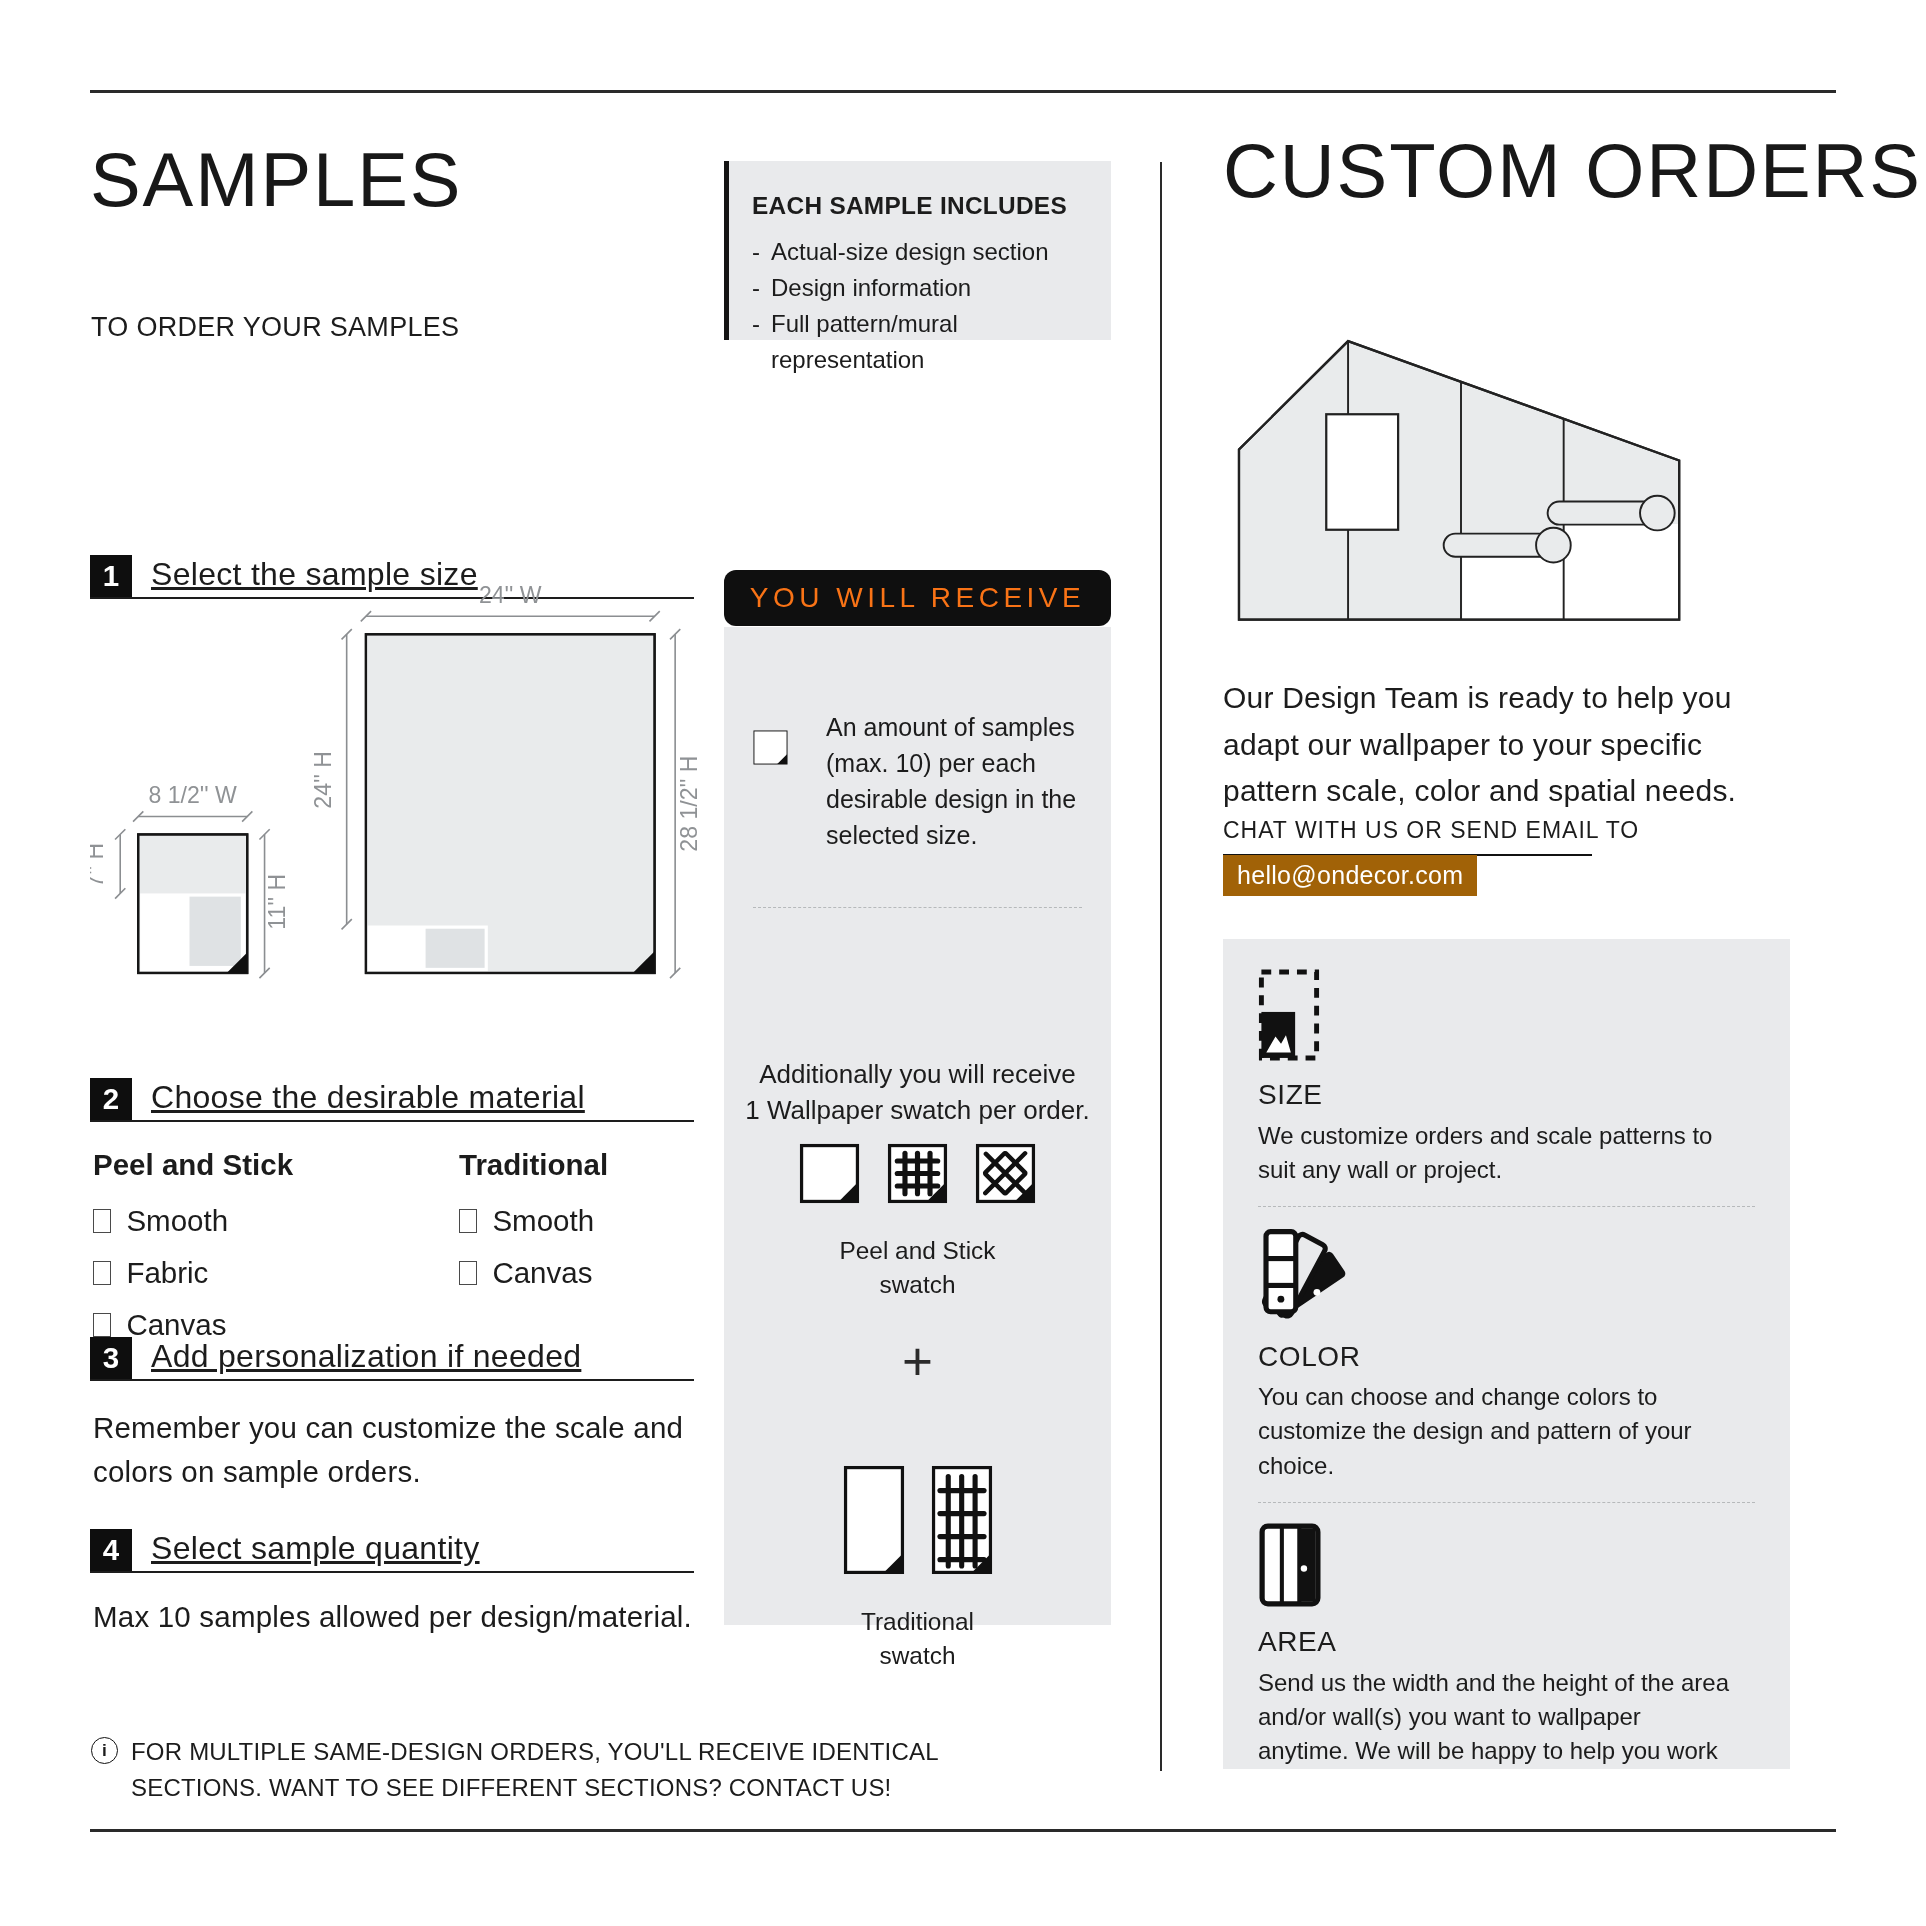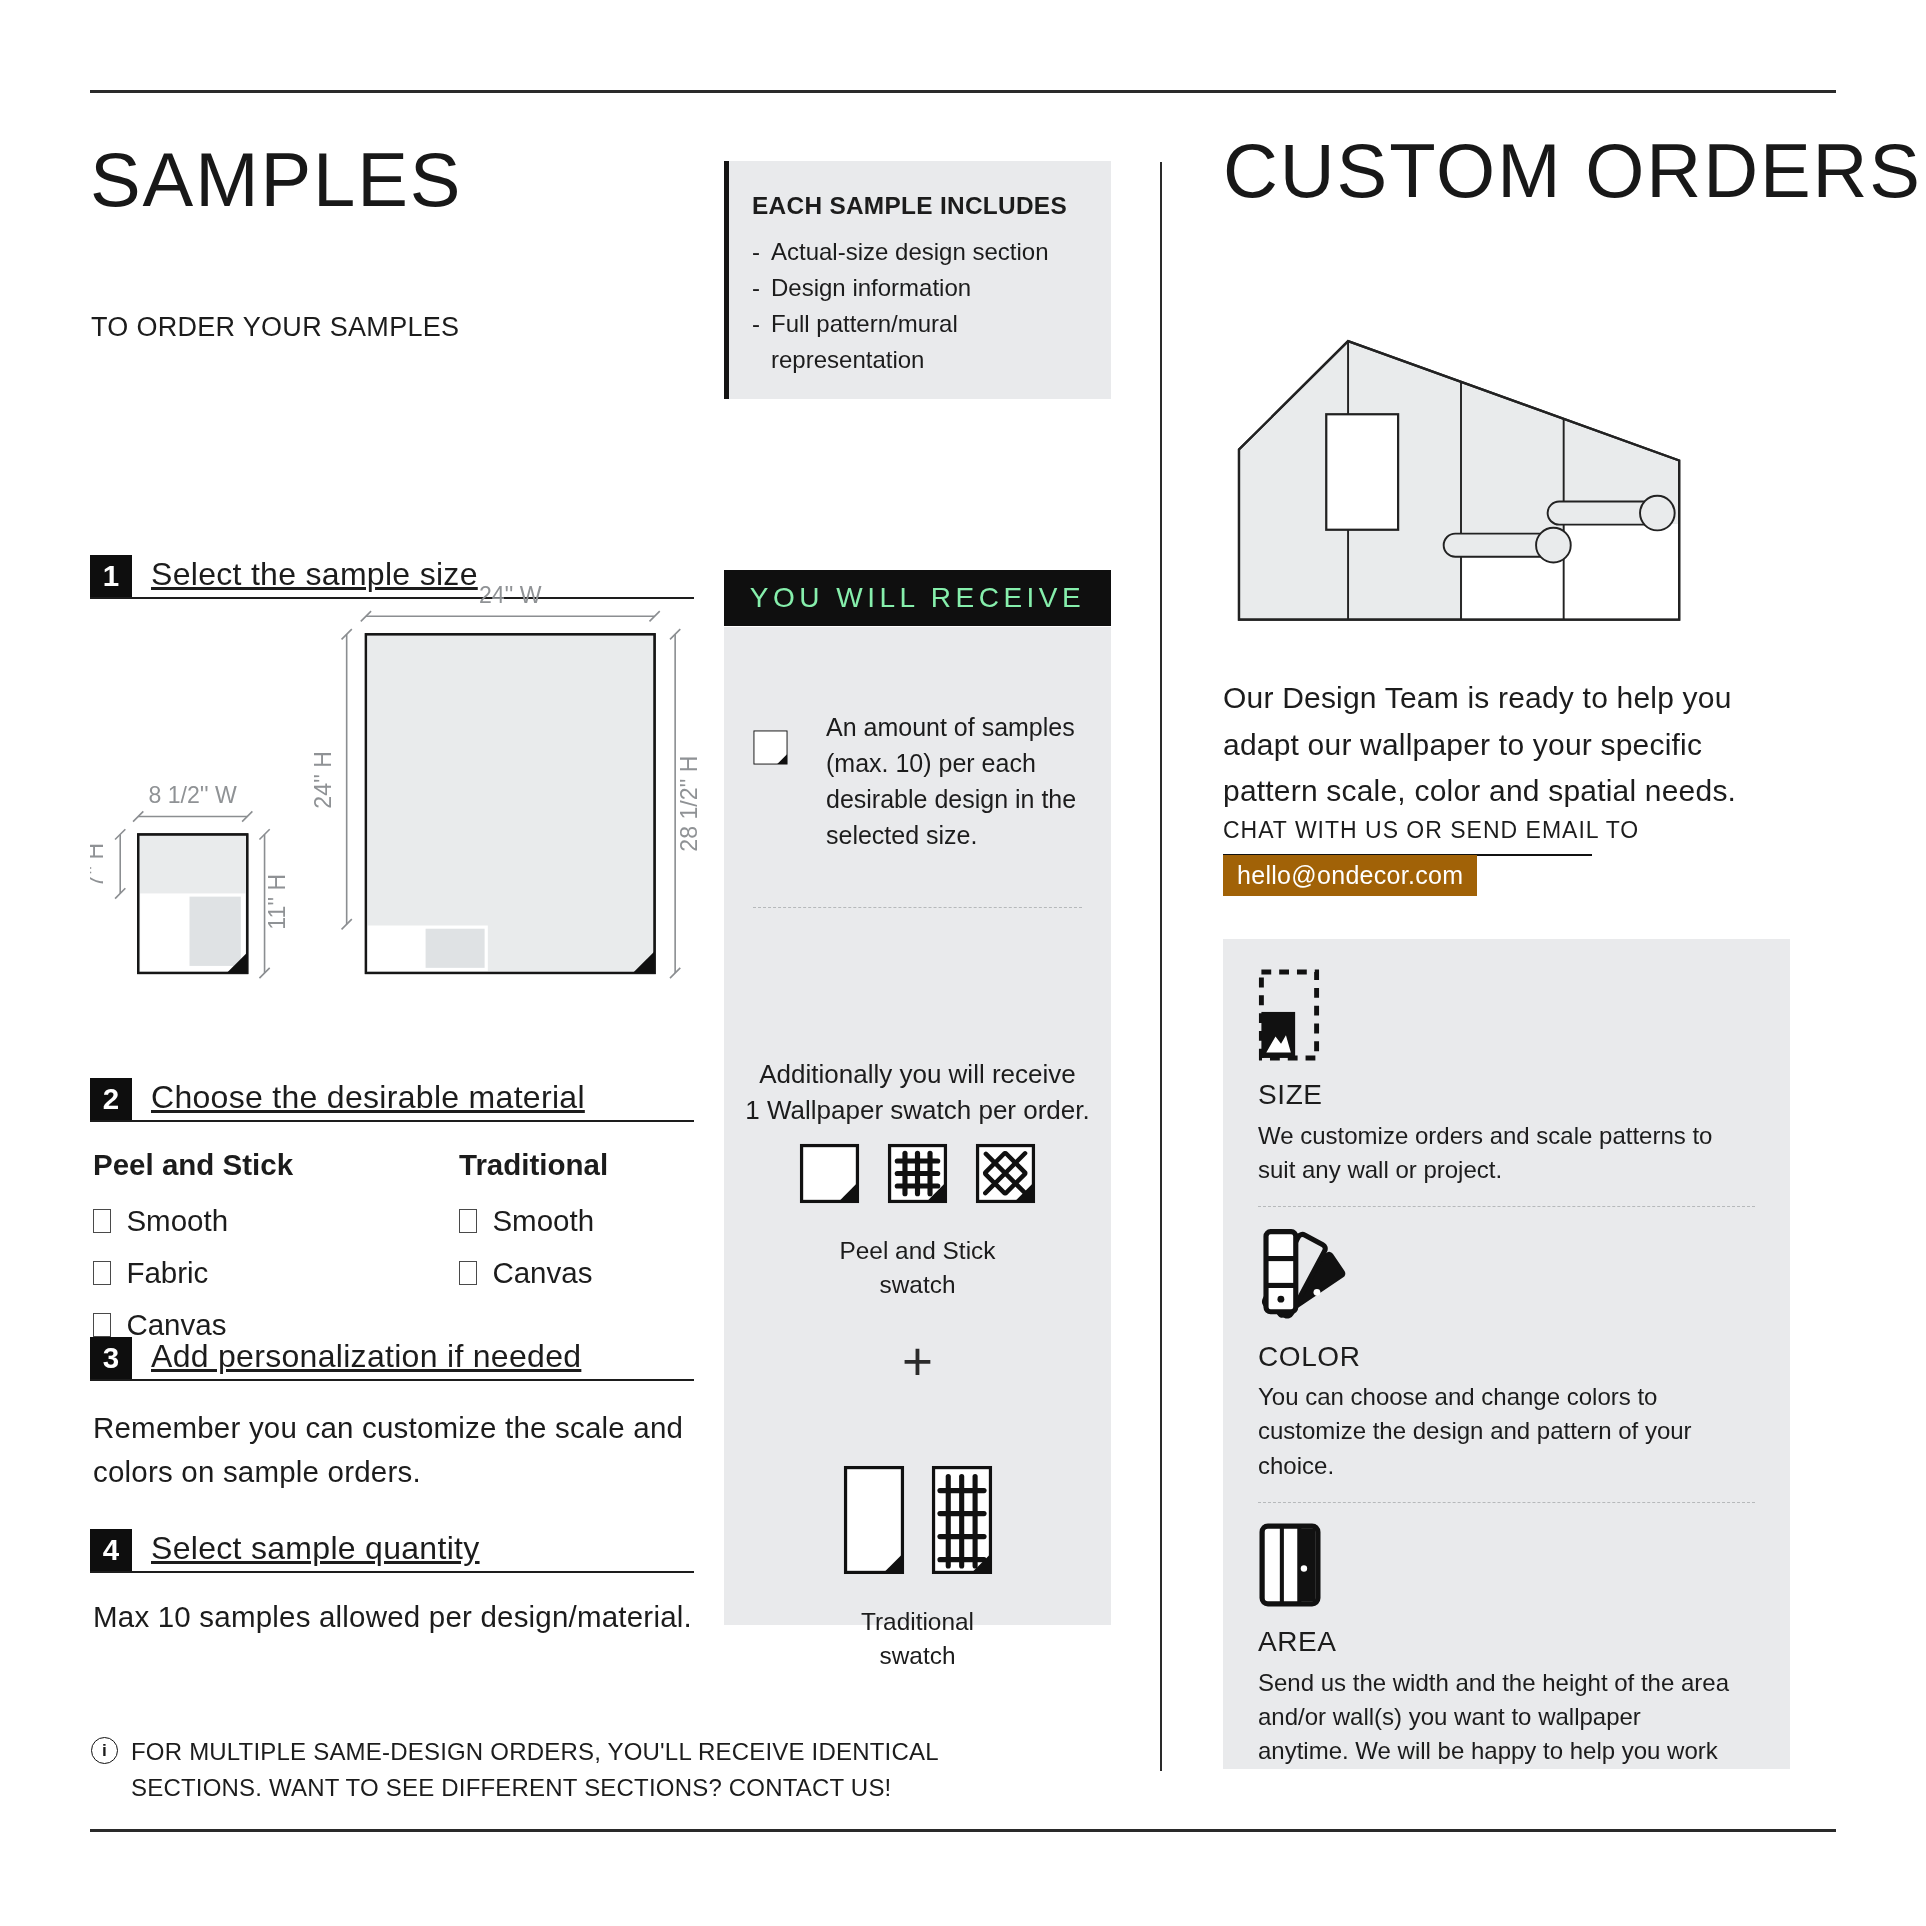--- a/index.html
+++ b/index.html
@@ -19,21 +19,21 @@
   .rule-top{left:90px;top:90px;width:1746px;}
   .rule-bottom{left:90px;top:1829px;width:1746px;}
   .v-divider{position:absolute;left:1160px;top:162px;width:1.9px;height:1609px;background:var(--line-black);}
 
   .big-title{position:absolute;font-size:76px;font-weight:300;letter-spacing:1.9px;color:#181818;white-space:nowrap;}
   .samples-title{left:90px;top:136px;}
   .custom-title{left:1223px;top:127px;}
 
   .samples-intro{position:absolute;left:91px;top:307px;font-size:27px;line-height:1.55;font-weight:400;letter-spacing:0.3px;}
 
-  .includes-box{position:absolute;left:724px;top:161px;width:387px;height:238px;background:var(--panel-gray);
+  .includes-box{position:absolute;left:724px;top:161px;width:387px;height:179px;background:var(--panel-gray);
     border-left:5.8px solid #141414;padding:31px 19px 0 23px;}
   .includes-box h2{font-size:24.4px;font-weight:700;letter-spacing:0.3px;margin-bottom:14px;}
   .includes-box ul{list-style:none;}
   .includes-box li{font-size:24px;font-weight:300;line-height:1.5;padding-left:19px;position:relative;}
   .includes-box li::before{content:"- ";position:absolute;left:0;}
 
   
   .step-header{position:absolute;left:90px;width:604px;border-bottom:2.6px solid #1d1d1d;
     display:flex;align-items:flex-end;gap:19px;height:46px;}
   .step-num{width:42px;height:42px;background:#0e0e0e;color:#fff;display:flex;align-items:center;justify-content:center;
@@ -53,22 +53,22 @@
   .step-note{position:absolute;left:93px;font-size:29.5px;font-weight:300;line-height:1.5;letter-spacing:0.2px;}
   #note3{top:1406px;width:597px;}
   #note4{top:1595px;width:681px;}
 
   .footnote{position:absolute;left:91px;top:1734px;display:flex;gap:13px;align-items:flex-start;}
   .info-icon{flex:0 0 auto;width:27px;height:27px;border:1.9px solid #111;border-radius:50%;display:flex;align-items:center;justify-content:center;
     font-size:17.3px;font-weight:600;margin-top:2.6px;}
   .footnote-text{font-size:24px;line-height:1.5;letter-spacing:0.2px;}
 
   
-  .banner{position:absolute;left:724px;top:570px;width:387px;height:56px;background:#0f0f0f;color:#86efac;
-    display:flex;align-items:center;justify-content:center;font-size:28px;letter-spacing:4.5px;font-weight:400;white-space:nowrap;}
+  .banner{position:absolute;left:724px;top:570px;width:387px;height:56px;background:#0f0f0f;color:#f97316;
+    display:flex;align-items:center;justify-content:center;font-size:28px;letter-spacing:4.5px;font-weight:400;white-space:nowrap;border-radius:12px;}
   .receive-panel{position:absolute;left:724px;top:627px;width:387px;height:998px;background:var(--panel-gray);}
   .sample-row{display:flex;gap:18px;padding:61px 26px 0 29px;align-items:flex-start;}
   .sample-row .txt{font-size:25px;font-weight:300;line-height:1.45;padding-top:20.5px;margin-left:20px;}
   .dashed{border:none;border-top:1.9px dashed #b6b9bb;margin:53px 29px 0 29px;}
   .additional{margin-top:148px;text-align:center;font-size:26px;font-weight:300;line-height:1.42;}
   .swatch-row{margin-top:14px;display:flex;justify-content:center;gap:27px;}
   .swatch-label{margin-top:29.5px;text-align:center;font-size:24.4px;font-weight:300;line-height:1.4;}
   .plus{margin-top:33px;text-align:center;font-size:53px;font-weight:200;color:#2b2b2b;line-height:1;}
   .trad-row{margin-top:77px;display:flex;justify-content:center;gap:26px;}
 

